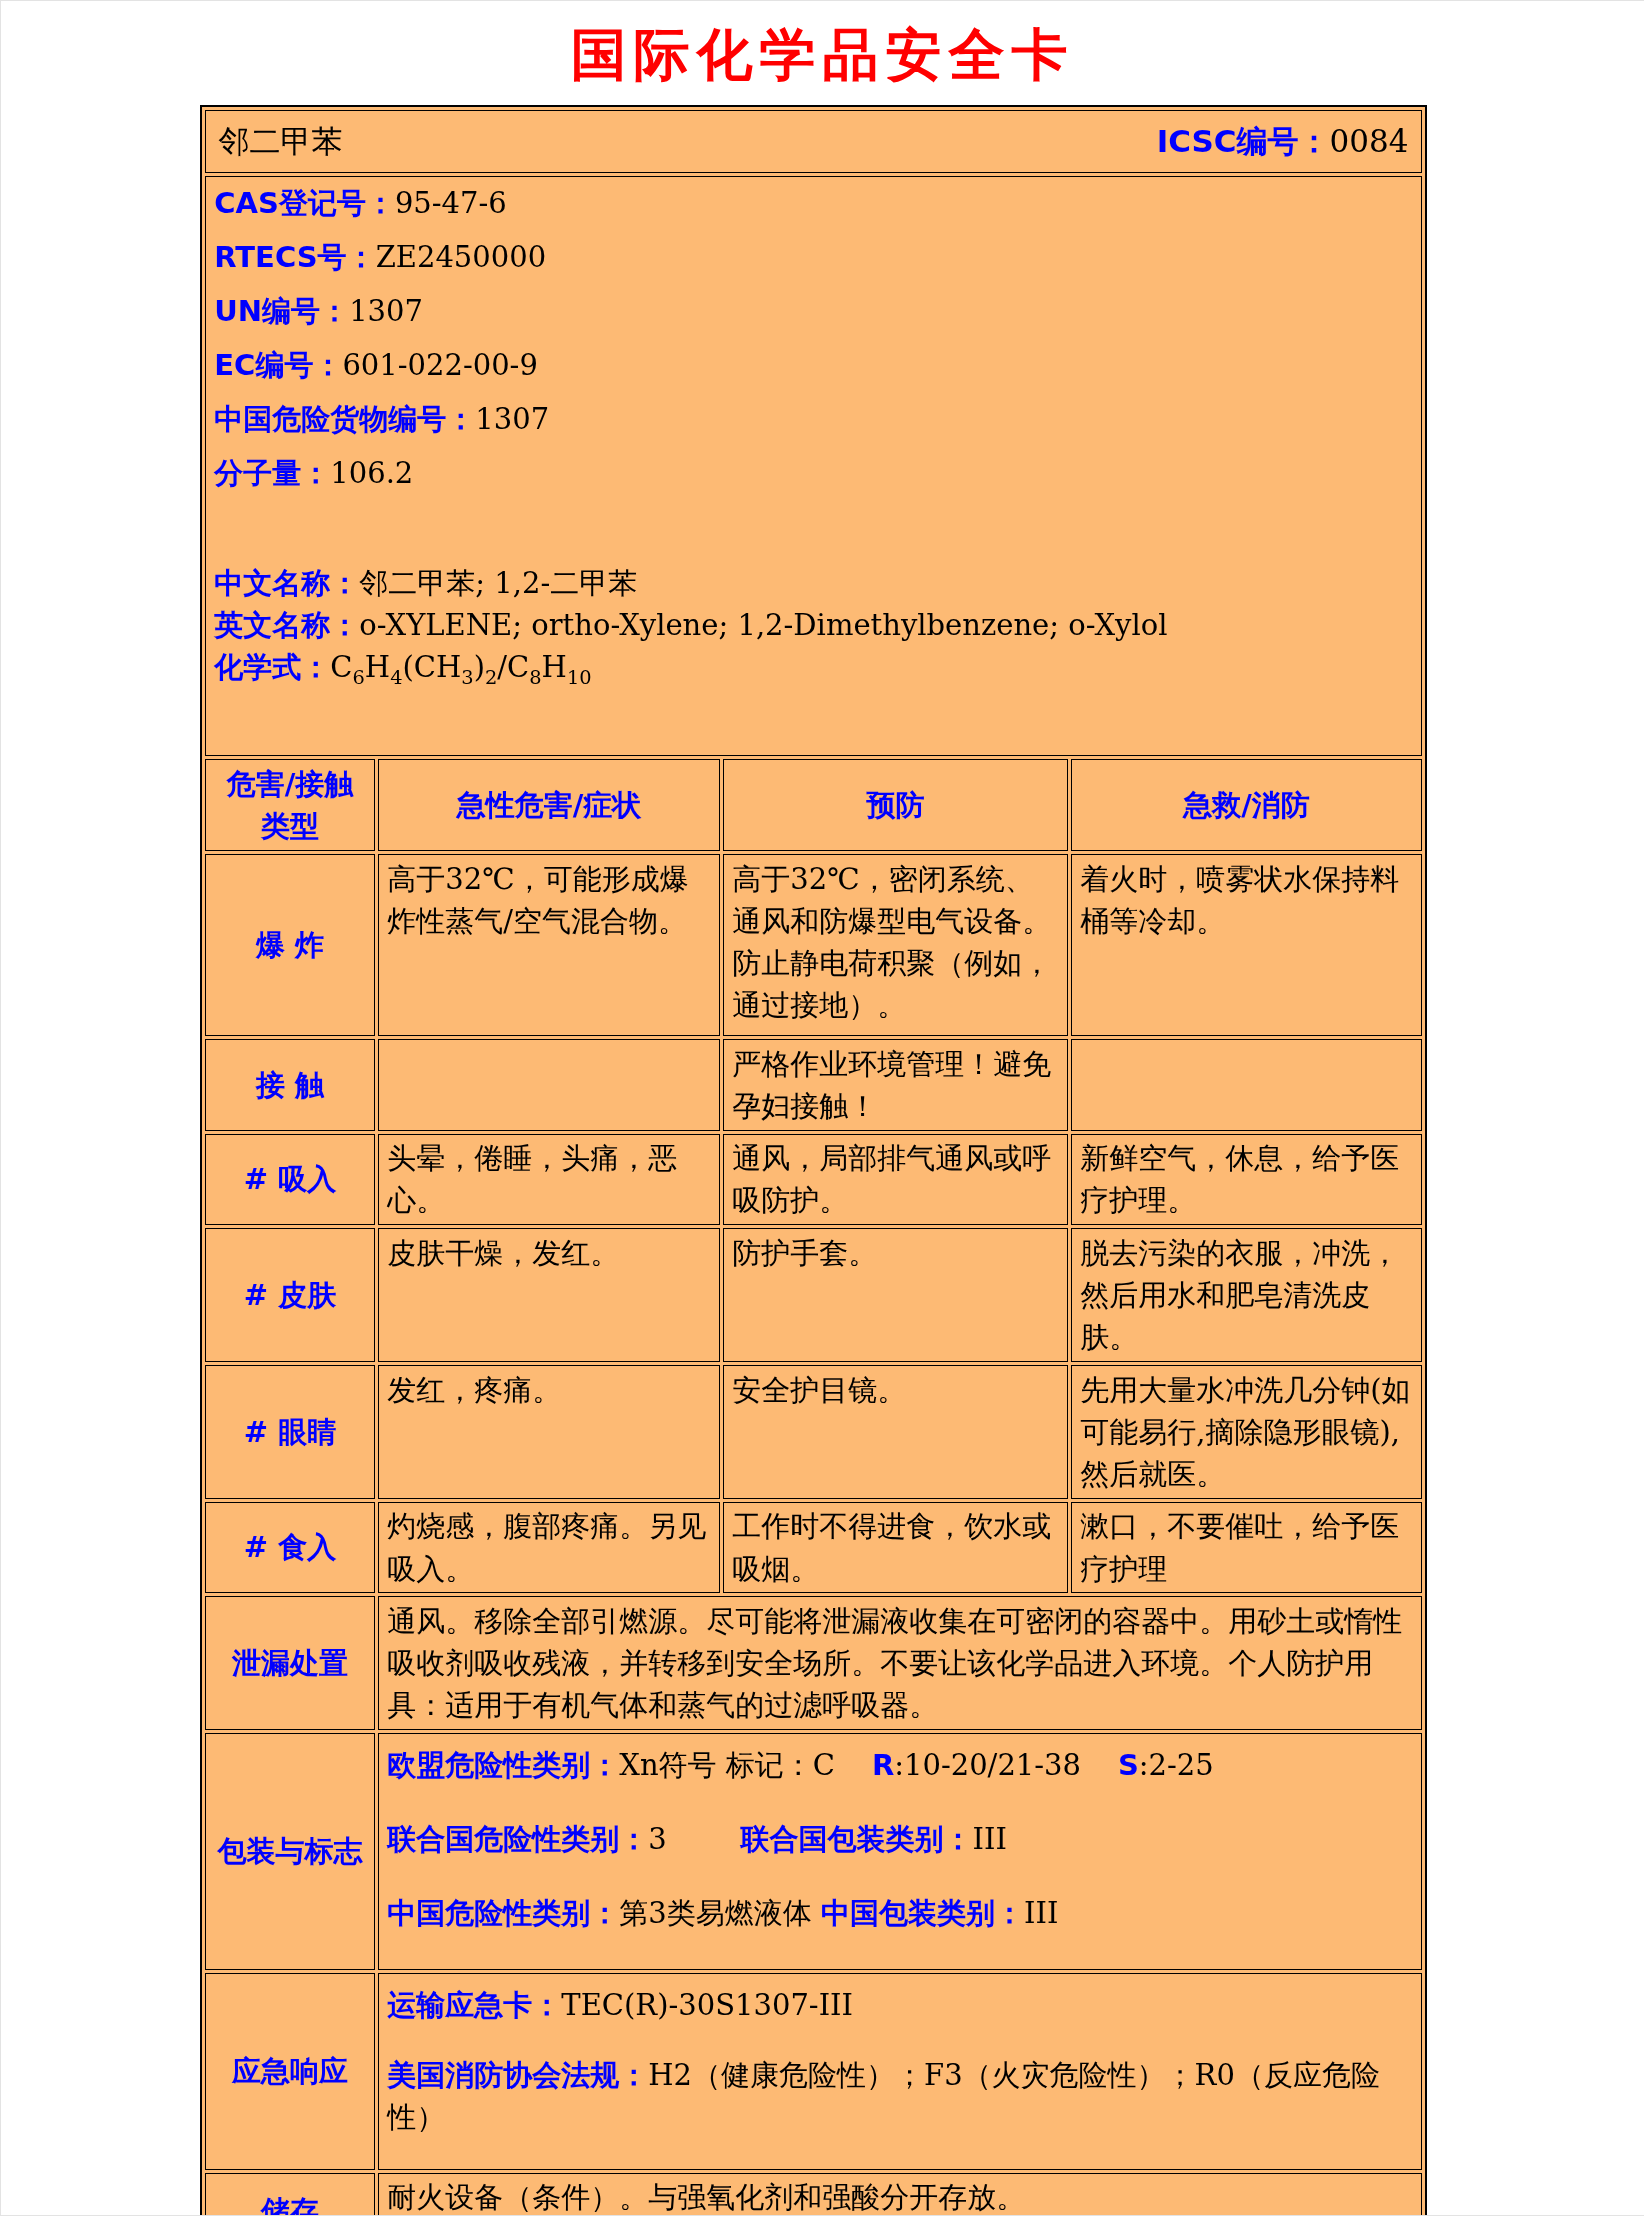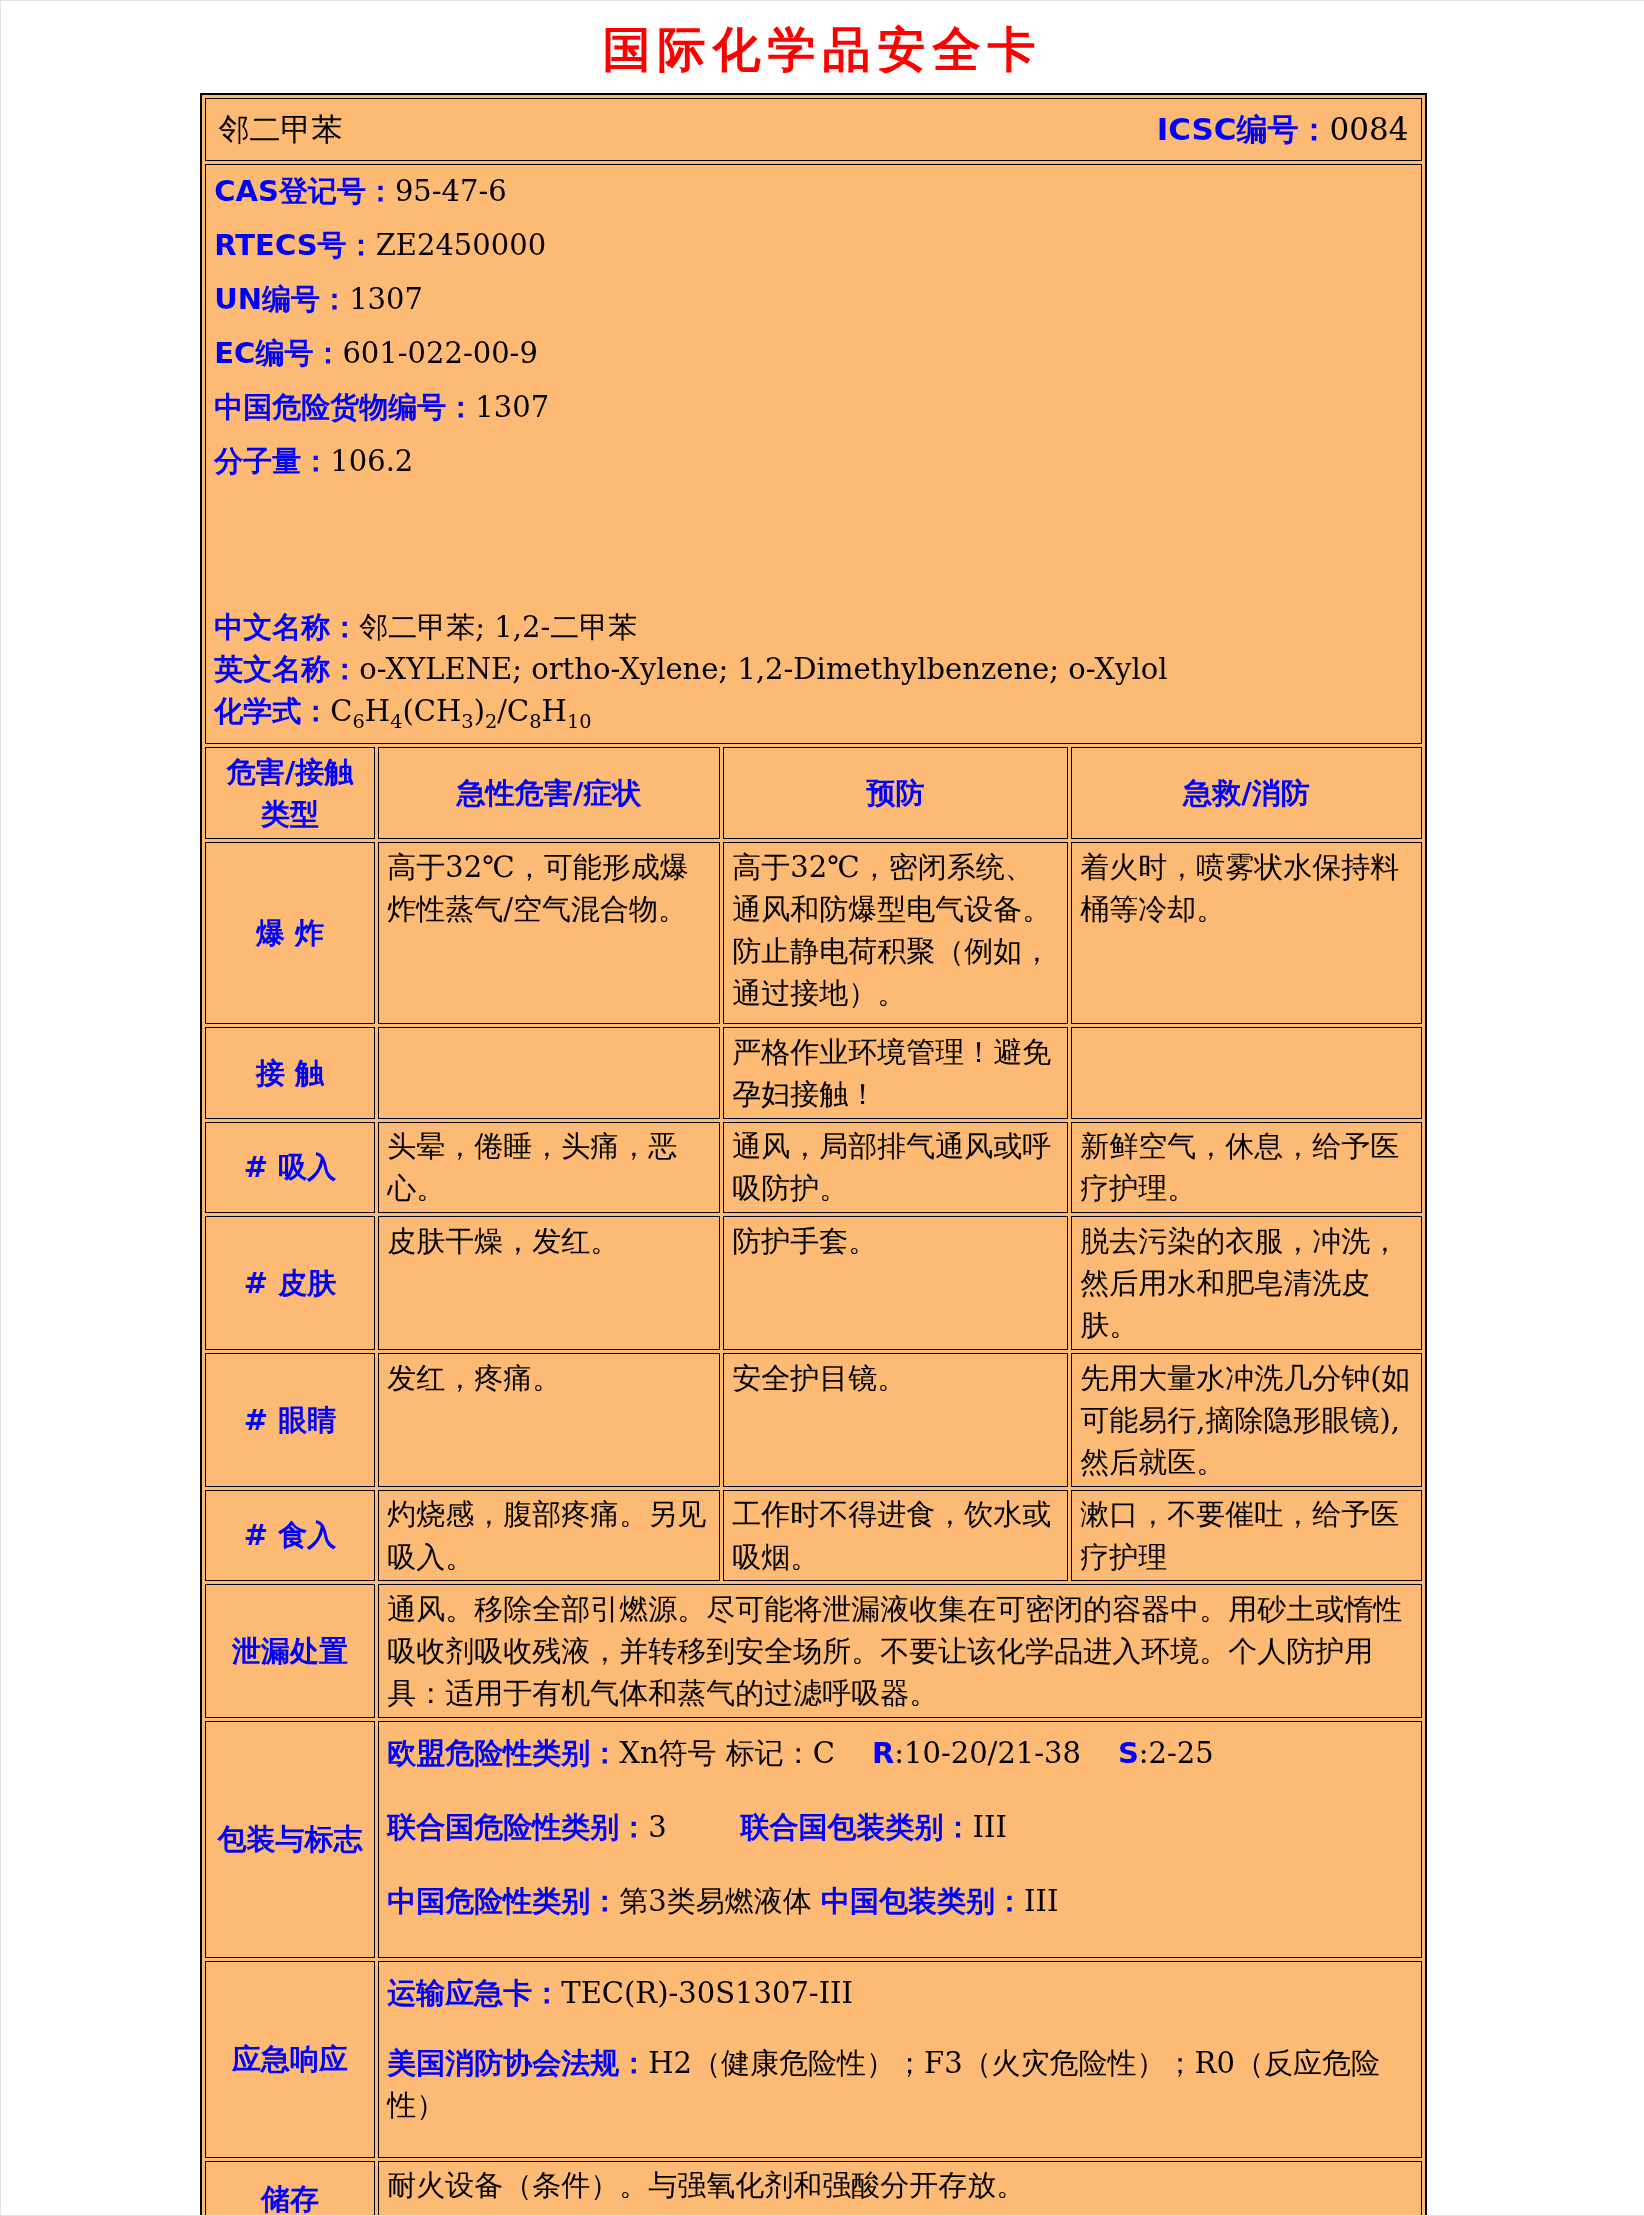--- a/index.html
+++ b/index.html
@@ -7,21 +7,21 @@
   body {
     width: 1645px; height: 2216px;
     font-family: "DejaVu Serif", "Liberation Serif", serif;
     color: #000;
     border: 1.4px solid #e3e3e3;
     position: relative;
   }
   .title {
     text-align: center;
     margin: 16.7px 0 11px 0;
-    font-size: 48px;
+    font-size: 56px;
     font-weight: bold;
     color: #ff0000;
     letter-spacing: 7px;
     font-family: "DejaVu Serif", "Liberation Serif", serif;
   }
   table.card {
     margin-left: 199px;
     border: 2.1px solid #000;
     border-collapse: separate;
     border-spacing: 3.5px;
@@ -51,21 +51,21 @@
   .seg-blue, .blue-label {
     color: #0000ff;
     font-family: "DejaVu Sans", "Liberation Sans", sans-serif;
     font-weight: bold;
   }
   .seg-black { color: #000000; font-family: "DejaVu Serif", "Liberation Serif", serif; }
   .seg-line { white-space: pre-wrap; }
   .info-inner { display: flex; min-height: 247px; flex-direction: column; }
   .info-left { width: 445px; }
   .info-left .seg-line { margin: 2.8px 0 11.8px 0; }
-  .info-right { flex: 1; display: flex; flex-direction: column; justify-content: flex-end; min-height: 247px; padding-bottom: 4.2px; }
+  .info-right { flex: 1; display: flex; flex-direction: column; justify-content: center; min-height: 247px; padding-bottom: 4.2px; }
   .pack-line { margin: 7px 0 32px 0; }
   .emerg-line { margin: 7px 0 28px 0; }
   sub { font-size: 19.4px; }
   tr.r-top    { height: 63px; }
   tr.r-info   { height: 254px; }
   tr.r-thead  { height: 82px; }
   tr.r-fire   { height: 75px; }
   tr.r-expl   { height: 182px; }
   tr.r-contact{ height: 72px; }
   tr.r-inhale { height: 71px; }

